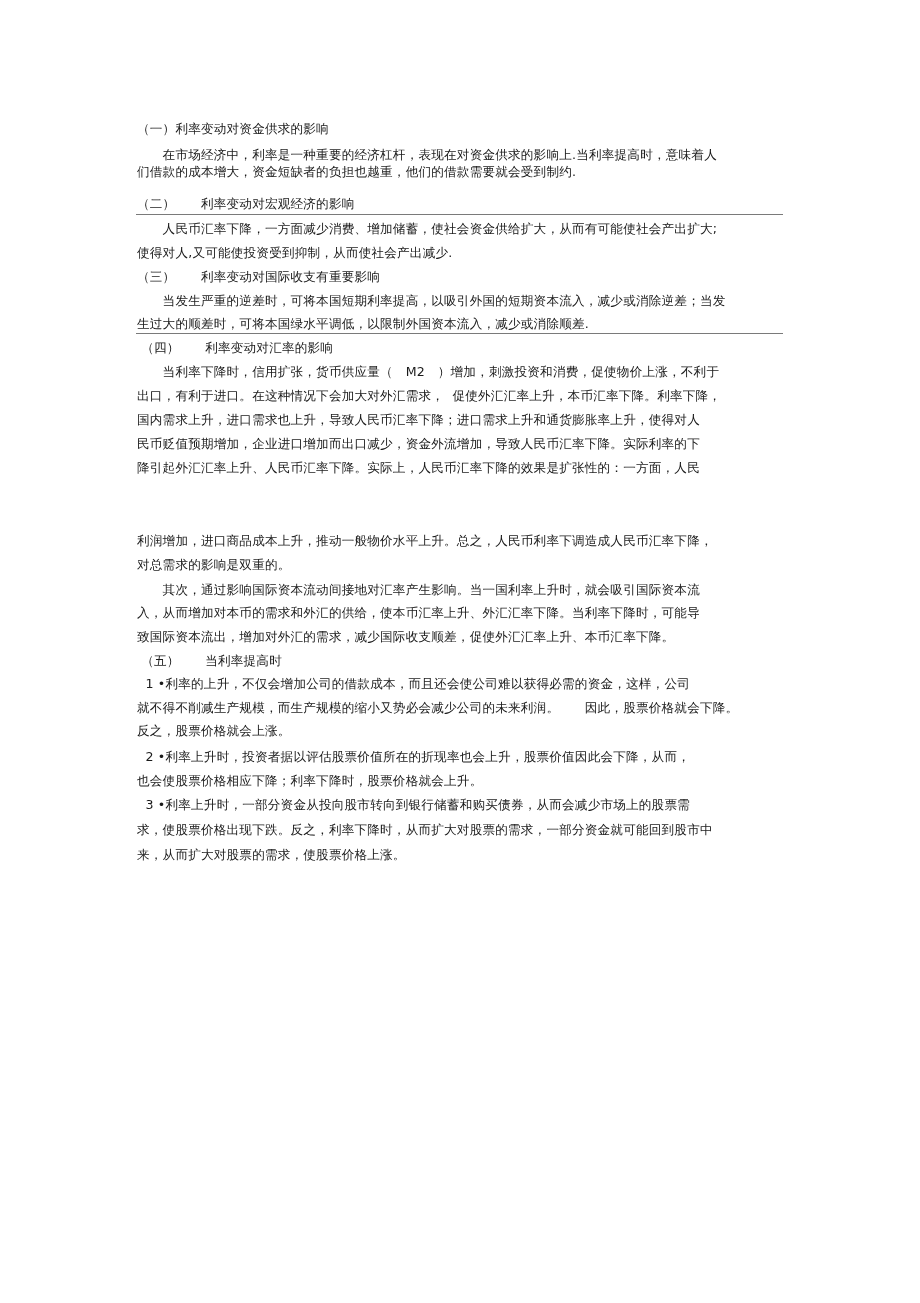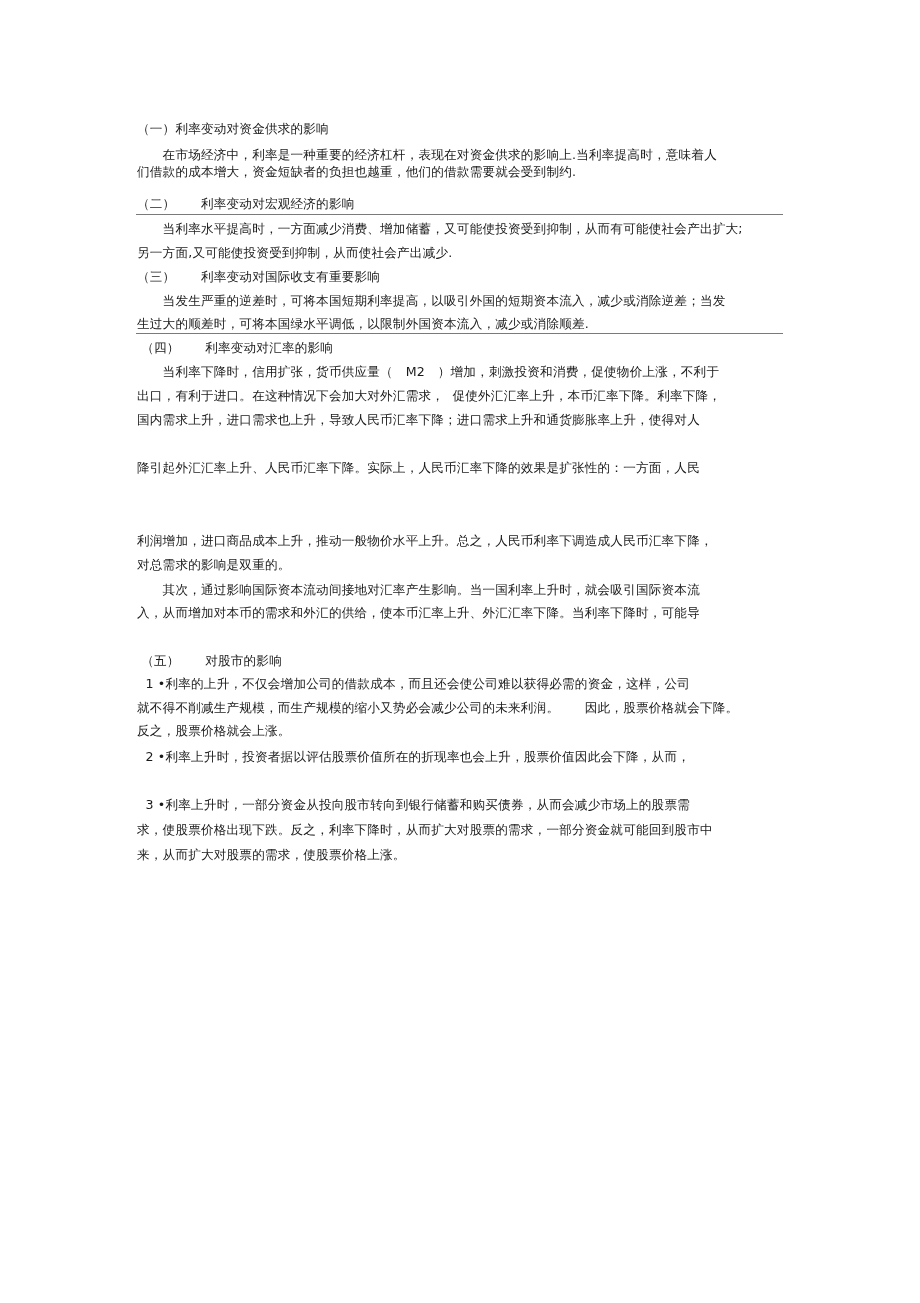--- a/index.html
+++ b/index.html
@@ -13,40 +13,43 @@
 <body>
 
 <div class="page">
 
   <div class="ln" style="top:121px">（一）利率变动对资金供求的影响</div>
   <div class="ln" style="top:147px">　　在市场经济中，利率是一种重要的经济杠杆，表现在对资金供求的影响上.当利率提高时，意味着人</div>
   <div class="ln" style="top:164px">们借款的成本增大，资金短缺者的负担也越重，他们的借款需要就会受到制约.</div>
 
   <div class="ln" style="top:196px">（二）　　利率变动对宏观经济的影响</div>
   <div class="rule" style="top:214px"></div>
-  <div class="ln" style="top:221px">　　当利率水平提高时，一方面减少消费、增加储蓄，又可能使投资受到抑制，从而有可能使社会产出扩大;</div>
-  <div class="ln" style="top:245px">另一方面,又可能使投资受到抑制，从而使社会产出减少.</div>
+  <div class="ln" style="top:221px">　　人民币汇率下降，一方面减少消费、增加储蓄，使社会资金供给扩大，从而有可能使社会产出扩大;</div>
+  <div class="ln" style="top:245px">使得对人,又可能使投资受到抑制，从而使社会产出减少.</div>
 
   <div class="ln" style="top:269px">（三）　　利率变动对国际收支有重要影响</div>
   <div class="ln" style="top:316px">生过大的顺差时，可将本国绿水平调低，以限制外国资本流入，减少或消除顺差.</div>
   <div class="ln" style="top:293px">　　当发生严重的逆差时，可将本国短期利率提高，以吸引外国的短期资本流入，减少或消除逆差；当发</div>
   <div class="rule" style="top:333px"></div>
 
   <div class="ln" style="top:340px"> （四）　　利率变动对汇率的影响</div>
   <div class="ln" style="top:364px">　　当利率下降时，信用扩张，货币供应量（　M2　）增加，刺激投资和消费，促使物价上涨，不利于</div>
   <div class="ln" style="top:388px">出口，有利于进口。在这种情况下会加大对外汇需求，  促使外汇汇率上升，本币汇率下降。利率下降，</div>
   <div class="ln" style="top:412px">国内需求上升，进口需求也上升，导致人民币汇率下降；进口需求上升和通货膨胀率上升，使得对人</div>
+  <div class="ln" style="top:436px">民币贬值预期增加，企业进口增加而出口减少，资金外流增加，导致人民币汇率下降。实际利率的下</div>
   <div class="ln" style="top:460px">降引起外汇汇率上升、人民币汇率下降。实际上，人民币汇率下降的效果是扩张性的：一方面，人民</div>
   <div class="ln" style="top:533px">利润增加，进口商品成本上升，推动一般物价水平上升。总之，人民币利率下调造成人民币汇率下降，</div>
   <div class="ln" style="top:557px">对总需求的影响是双重的。</div>
   <div class="ln" style="top:582px">　　其次，通过影响国际资本流动间接地对汇率产生影响。当一国利率上升时，就会吸引国际资本流</div>
   <div class="ln" style="top:605px">入，从而增加对本币的需求和外汇的供给，使本币汇率上升、外汇汇率下降。当利率下降时，可能导</div>
+  <div class="ln" style="top:629px">致国际资本流出，增加对外汇的需求，减少国际收支顺差，促使外汇汇率上升、本币汇率下降。</div>
 
-  <div class="ln" style="top:653px"> （五）　　对股市的影响</div>
+  <div class="ln" style="top:653px"> （五）　　当利率提高时</div>
   <div class="ln" style="top:676px">  1 •利率的上升，不仅会增加公司的借款成本，而且还会使公司难以获得必需的资金，这样，公司</div>
   <div class="ln" style="top:700px">就不得不削减生产规模，而生产规模的缩小又势必会减少公司的未来利润。　　因此，股票价格就会下降。</div>
   <div class="ln" style="top:723px">反之，股票价格就会上涨。</div>
   <div class="ln" style="top:749px">  2 •利率上升时，投资者据以评估股票价值所在的折现率也会上升，股票价值因此会下降，从而，</div>
+  <div class="ln" style="top:773px">也会使股票价格相应下降；利率下降时，股票价格就会上升。</div>
   <div class="ln" style="top:797px">  3 •利率上升时，一部分资金从投向股市转向到银行储蓄和购买债券，从而会减少市场上的股票需</div>
   <div class="ln" style="top:822px">求，使股票价格出现下跌。反之，利率下降时，从而扩大对股票的需求，一部分资金就可能回到股市中</div>
   <div class="ln" style="top:847px">来，从而扩大对股票的需求，使股票价格上涨。</div>
 
 </div>
 
 </body></html>

